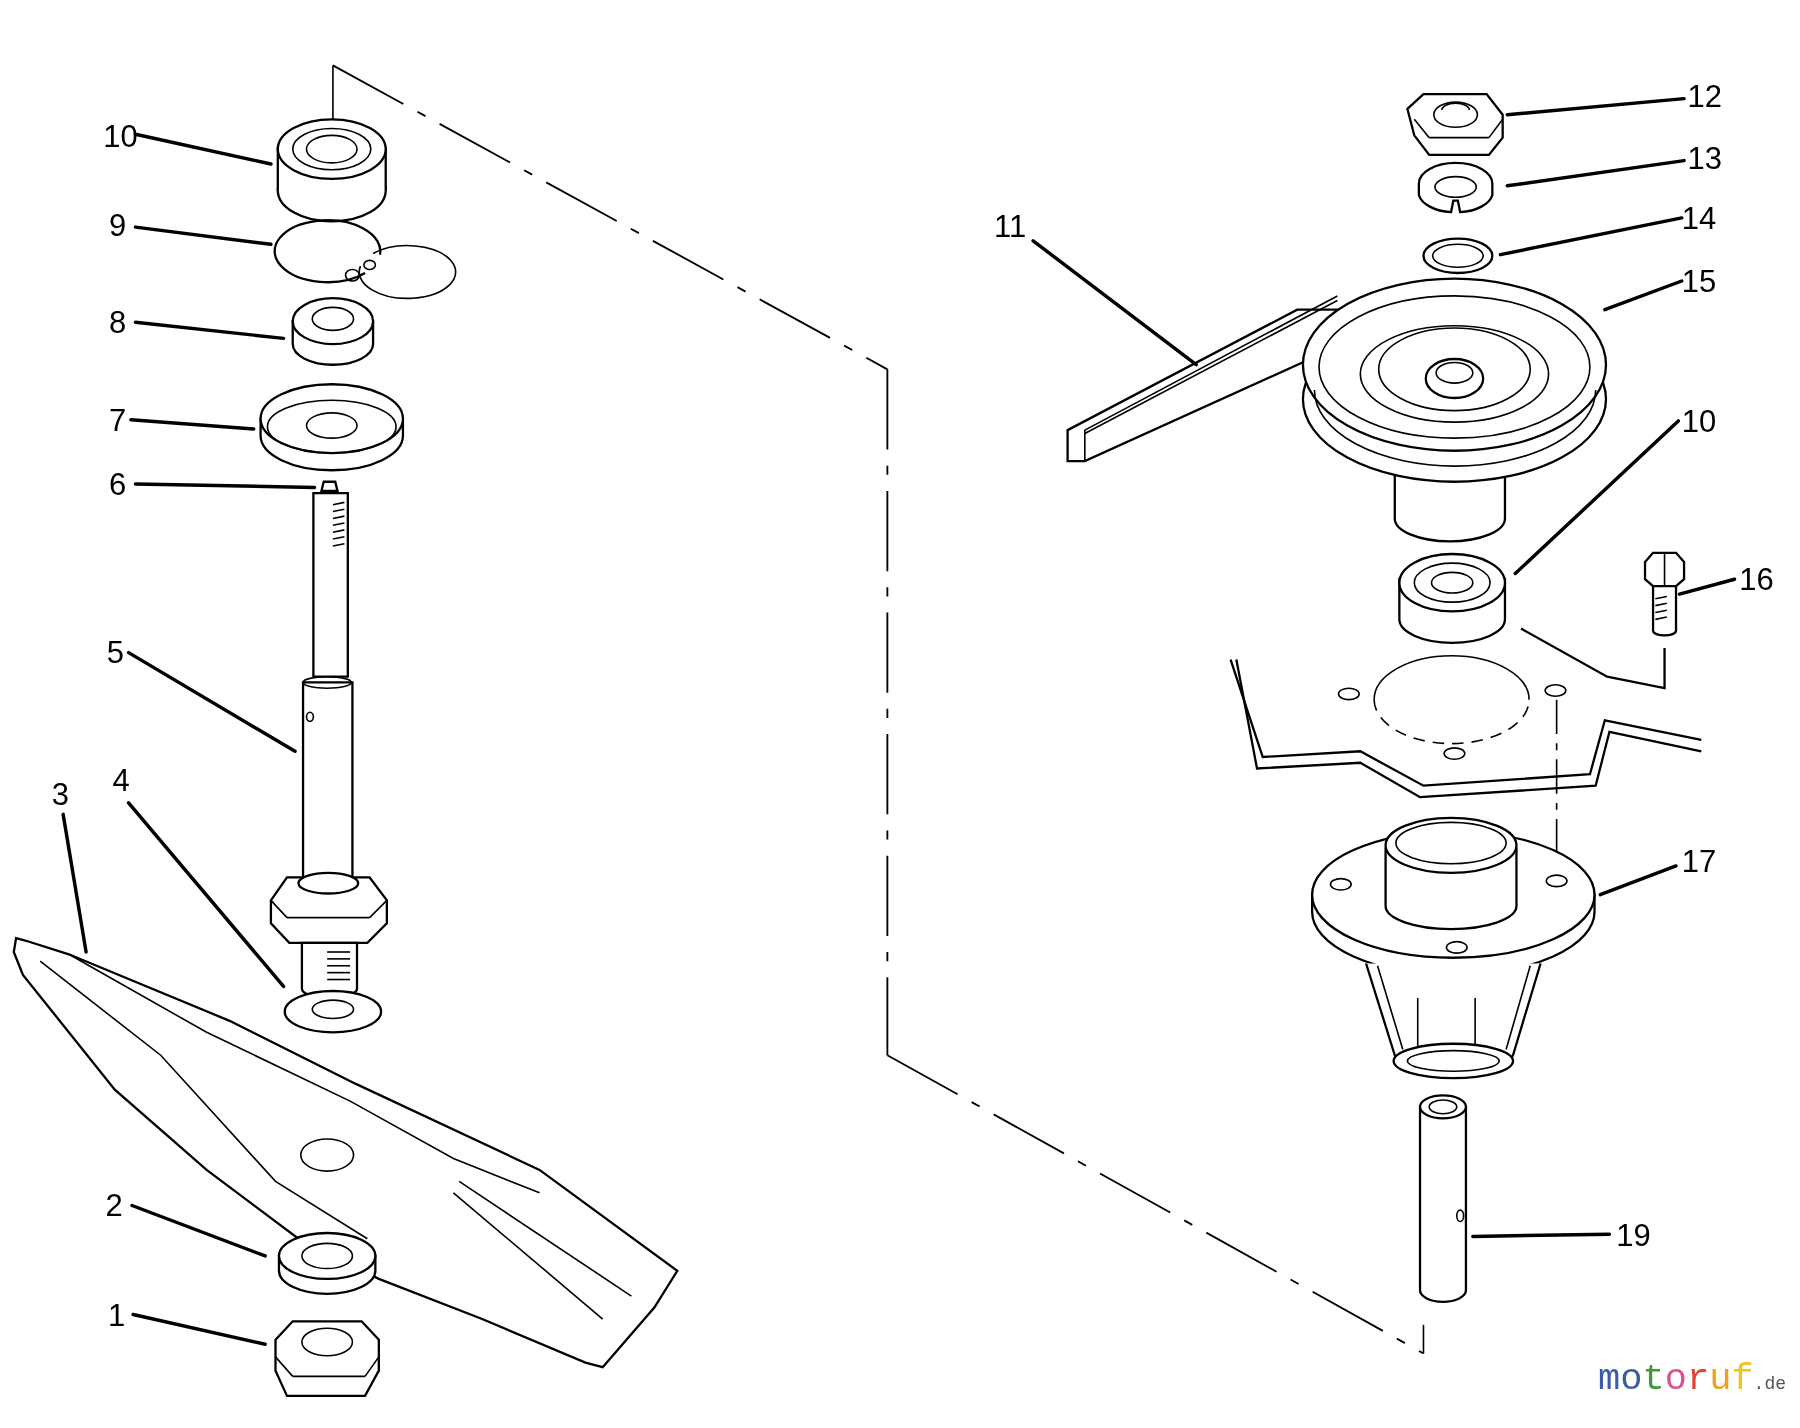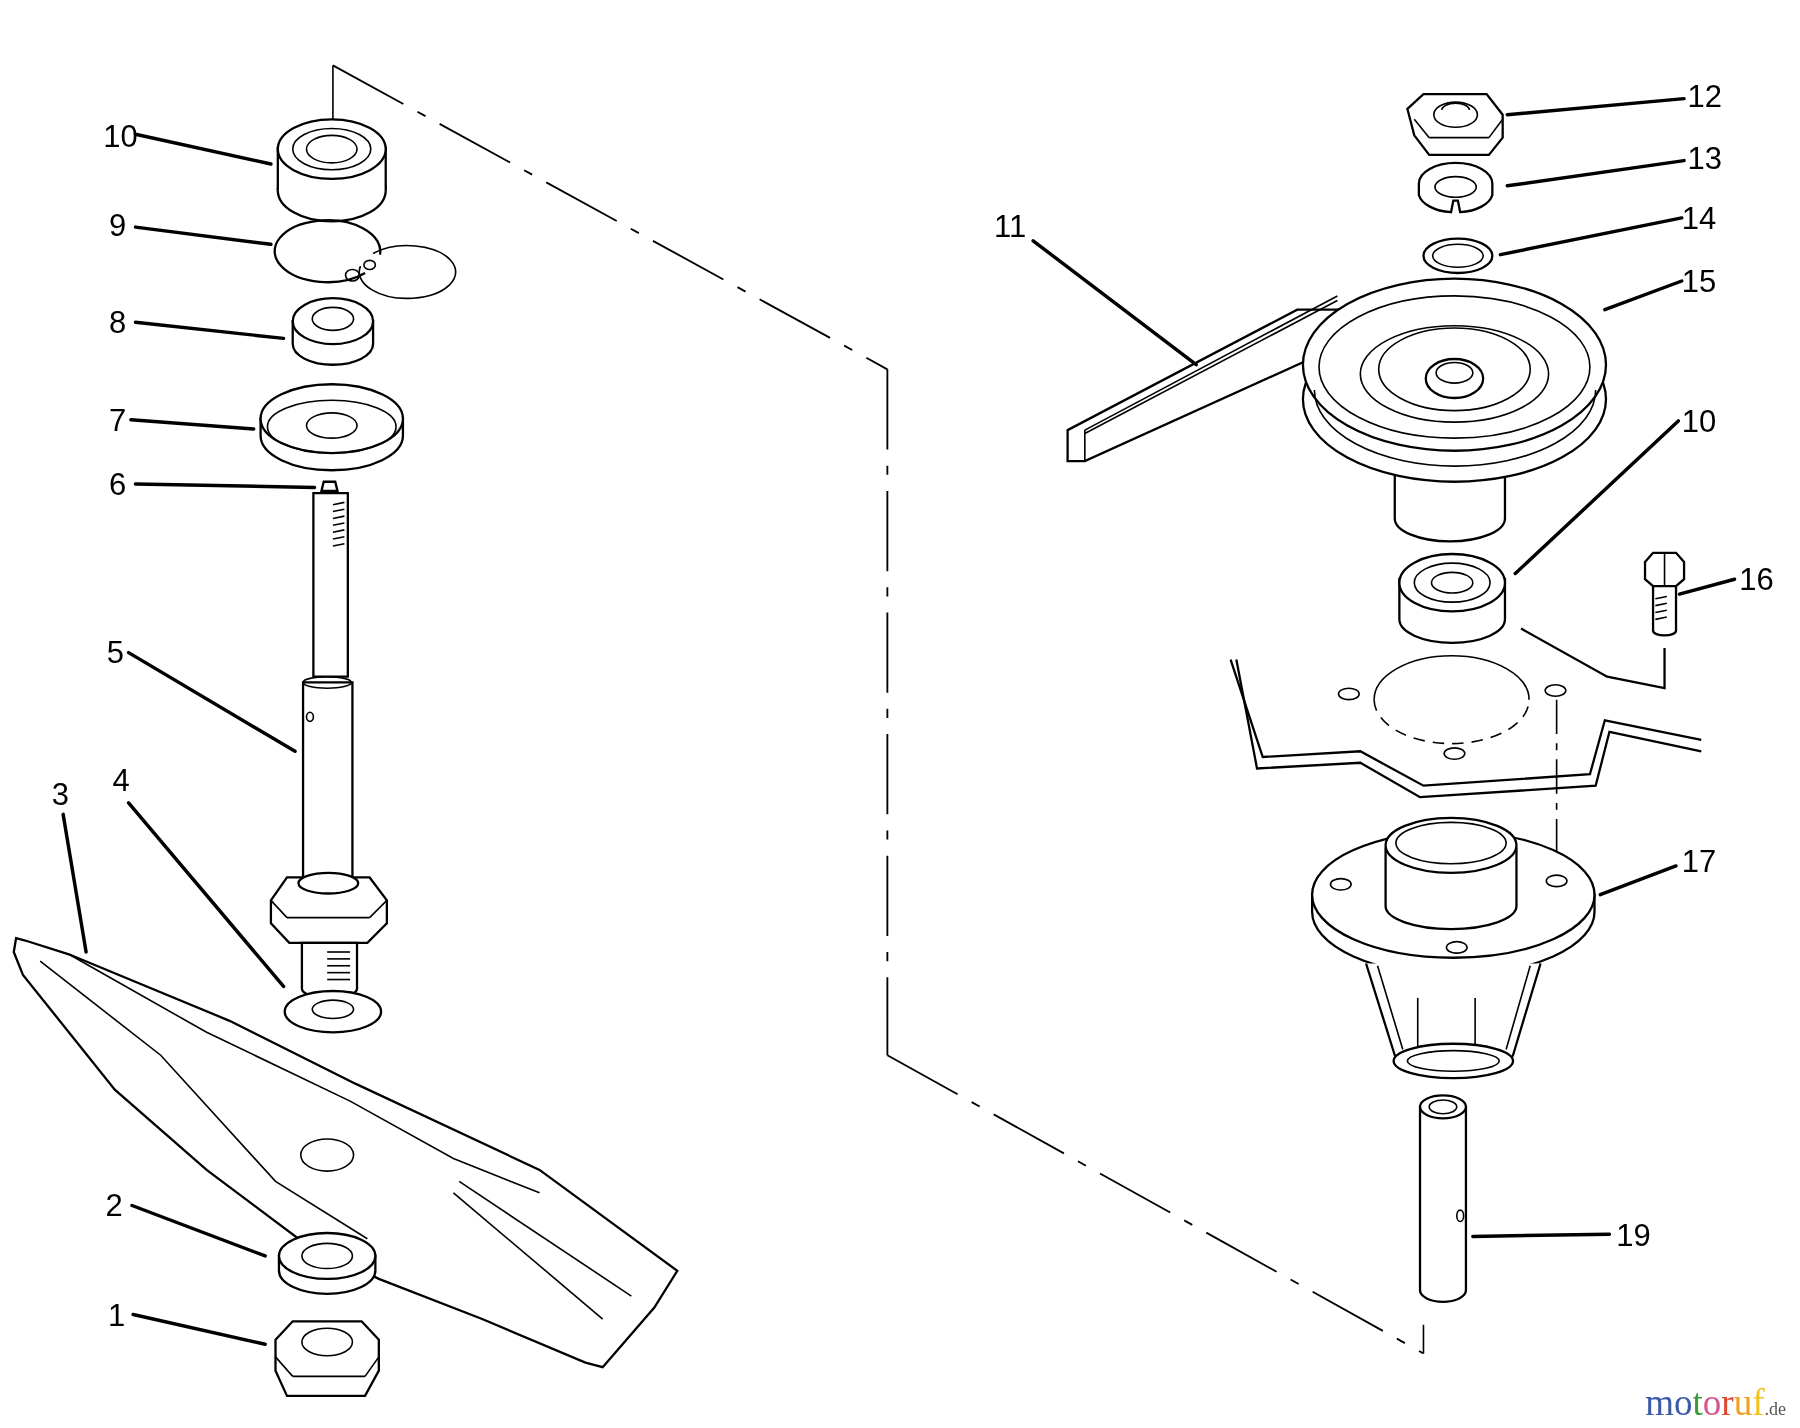--- a/index.html
+++ b/index.html
@@ -4,21 +4,21 @@
 <style>
   html, body { margin:0; padding:0; background:#ffffff; }
   body { width:1800px; height:1428px; overflow:hidden; position:relative; font-family:"Liberation Sans", sans-serif; }
   #diagram { position:absolute; left:0; top:0; width:1800px; height:1428px; }
   .ln { fill:none; stroke:#000; stroke-width:2; }
   .thin { fill:none; stroke:#000; stroke-width:1.4; }
   .lead { fill:none; stroke:#000; stroke-width:3; stroke-linecap:round; }
   .dash { fill:none; stroke:#000; stroke-width:1.6; stroke-dasharray:70 14 8 14; }
   .solidw { fill:#fff; stroke:#000; stroke-width:2; }
   .num { font-family:"Liberation Sans", sans-serif; font-size:27px; fill:#000; }
-  #watermark { position:absolute; right:14px; bottom:4px; font-family:Liberation Serif, serif; font-size:37px; letter-spacing:0px; }
+  #watermark { position:absolute; right:14px; bottom:28px; font-family:Liberation Mono, monospace; font-size:37px; letter-spacing:0px; }
   #watermark .de { font-size:18px; color:#555; }
 </style>
 </head>
 <body>
 
 <svg id="diagram" viewBox="0 0 1568 1245" preserveAspectRatio="none" xmlns="http://www.w3.org/2000/svg">
 
   <g>
     <path class="thin" d="M290 57 L290 125"></path>
     <path class="dash" d="M290 57 L773 322"></path>

